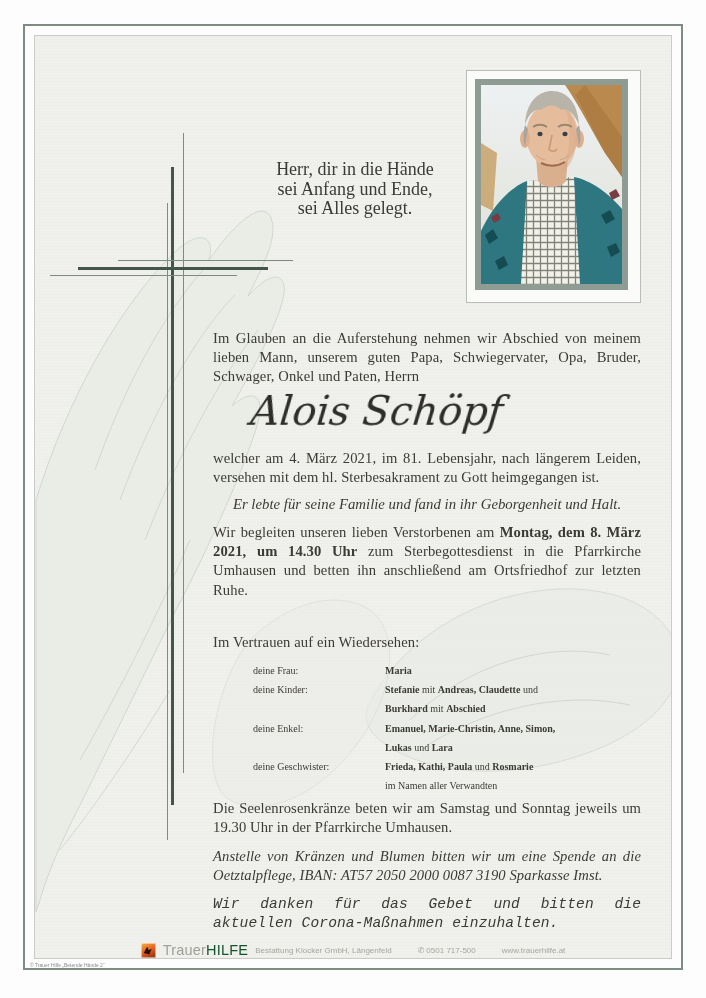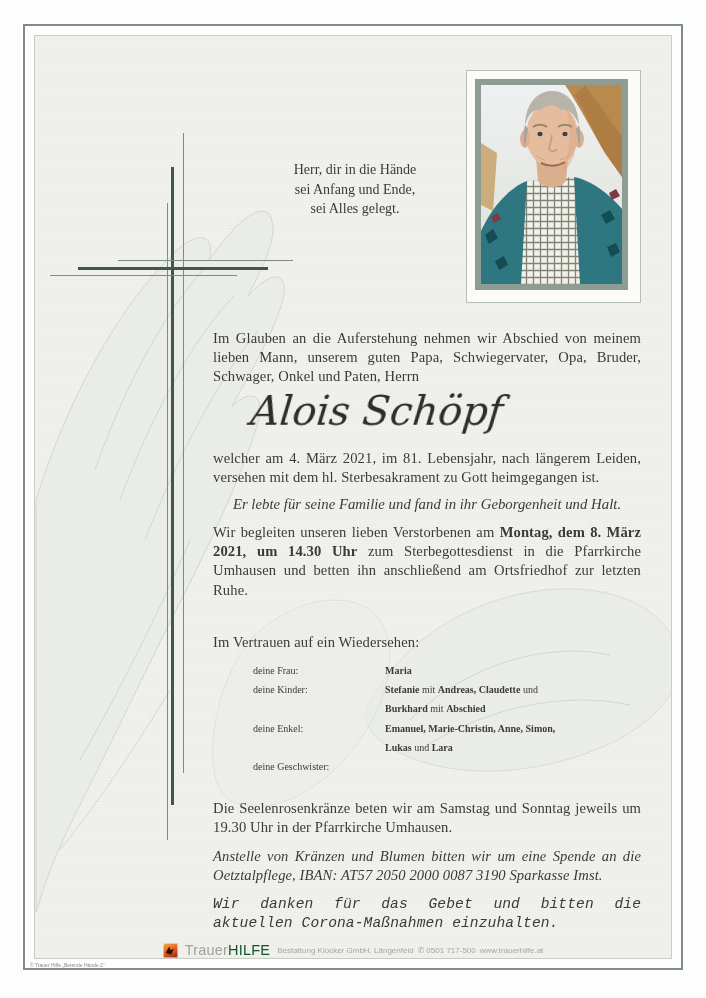--- a/index.html
+++ b/index.html
@@ -19,21 +19,21 @@
   
   .cl{position:absolute;}
   .v1{left:183px;top:133px;width:1px;height:640px;background:#7d8c82;}
   .v2{left:171px;top:167px;width:3px;height:638px;background:#44564c;}
   .v3{left:167px;top:203px;width:1px;height:637px;background:#7d8c82;}
   .h1{left:118px;top:260px;width:175px;height:1px;background:#7d8c82;}
   .h2{left:78px;top:267px;width:190px;height:3px;background:#44564c;}
   .h3{left:50px;top:275px;width:187px;height:1px;background:#7d8c82;}
   
   .quote{position:absolute;left:240px;top:160px;width:230px;text-align:center;
-         font-size:14px;line-height:19.5px;color:#3b3a36;}
+         font-size:18px;line-height:19.5px;color:#3b3a36;}
   
   .photo-mat{position:absolute;left:466px;top:70px;width:157px;height:215px;
              border:1px solid #b9bdb7;background:#fbfbf9;padding:8px;}
   .photo-frame{width:141px;height:199px;border:6px solid #8f9c93;background:#dfe3e0;}
   .photo-frame svg{display:block;}
   
   .par{position:absolute;left:213px;width:428px;text-align:justify;
        font-size:14.6px;line-height:19.2px;letter-spacing:0.1px;}
   .intro{top:329px;}
   .name{position:absolute;left:163px;top:388px;width:428px;text-align:center;
@@ -60,21 +60,21 @@
           display:flex;align-items:center;justify-content:center;gap:7px;
           font-family:"Liberation Sans",sans-serif;}
   .logo-box{width:15px;height:15px;border-radius:2px;position:relative;
             background:linear-gradient(155deg,#f6b13e 0%,#e0571d 55%,#7e2a10 100%);
             box-shadow:inset 0 0 0 1px rgba(255,255,255,0.5);}
   .logo-box::after{content:"";position:absolute;left:3px;top:4px;width:8px;height:8px;
             background:#2a1008;clip-path:polygon(0 80%,45% 0,60% 45%,100% 30%,70% 100%);}
   .brand{font-size:14.5px;letter-spacing:0.2px;}
   .brand .t{color:#a29f9a;}
   .brand .h{color:#14532d;}
-  .foot-info{font-size:8px;color:#a8a5a0;display:flex;gap:4px;}
+  .foot-info{font-size:8px;color:#a8a5a0;display:flex;gap:26px;}
   .phone-wrap{display:flex;gap:2px;align-items:center;}
   .copyright{position:absolute;left:30px;top:962px;font-size:5px;color:#8a8a88;
              font-family:"Liberation Sans",sans-serif;}
 </style>
 </head>
 <body>
 
 <div class="page">
 
   <div class="frame-outer"></div>
@@ -182,20 +182,24 @@
       </div>
       <div class="family-row">
         <div class="family-label">deine Enkel:</div>
         <div class="family-value">
           <div><span class="b">Emanuel, Marie-Christin, Anne, Simon,</span></div>
           <div><span class="b">Lukas</span><span> und </span><span class="b">Lara</span></div>
         </div>
       </div>
       <div class="family-row">
         <div class="family-label">deine Geschwister:</div>
+        <div class="family-value">
+          <div><span class="b">Frieda, Kathi, Paula</span><span> und </span><span class="b">Rosmarie</span></div>
+          <div><span>im Namen aller Verwandten</span></div>
+        </div>
       </div>
     </div>
 
   <div class="par rosary">Die Seelenrosenkränze beten wir am Samstag und Sonntag jeweils um 19.30 Uhr in der Pfarrkirche Umhausen.</div>
 
   <div class="par donation">Anstelle von Kränzen und Blumen bitten wir um eine Spende an die Oetztalpflege, IBAN: AT57 2050 2000 0087 3190 Sparkasse Imst.</div>
 
   <div class="par thanks">Wir danken für das Gebet und bitten die aktuellen Corona-Maßnahmen einzuhalten.</div>
 
   <div class="footer">

